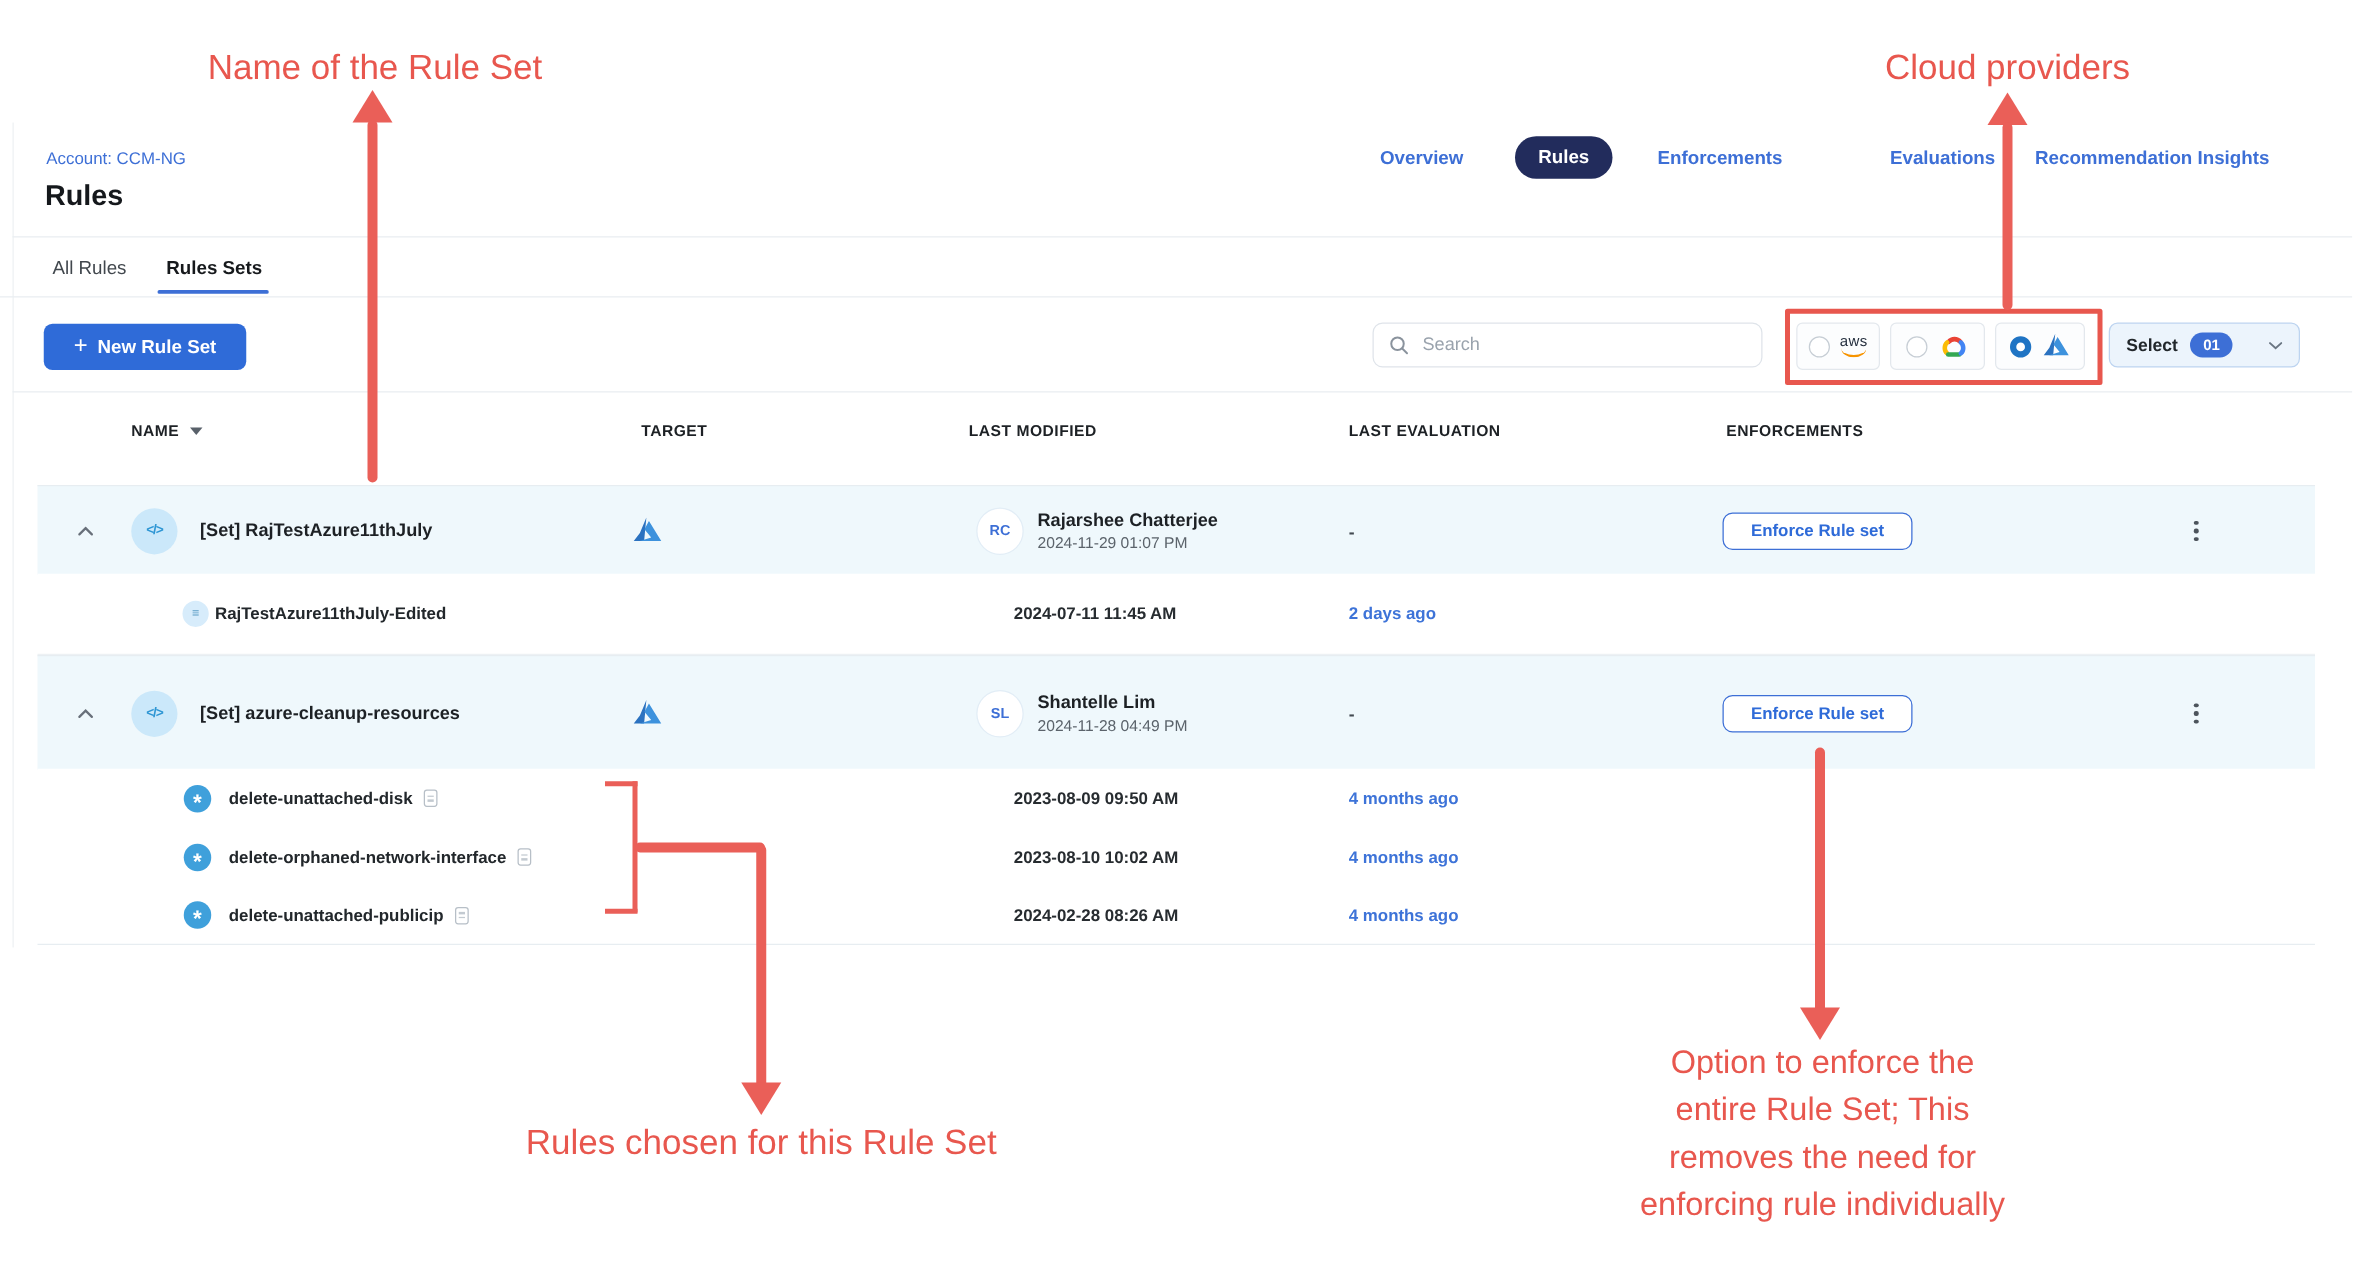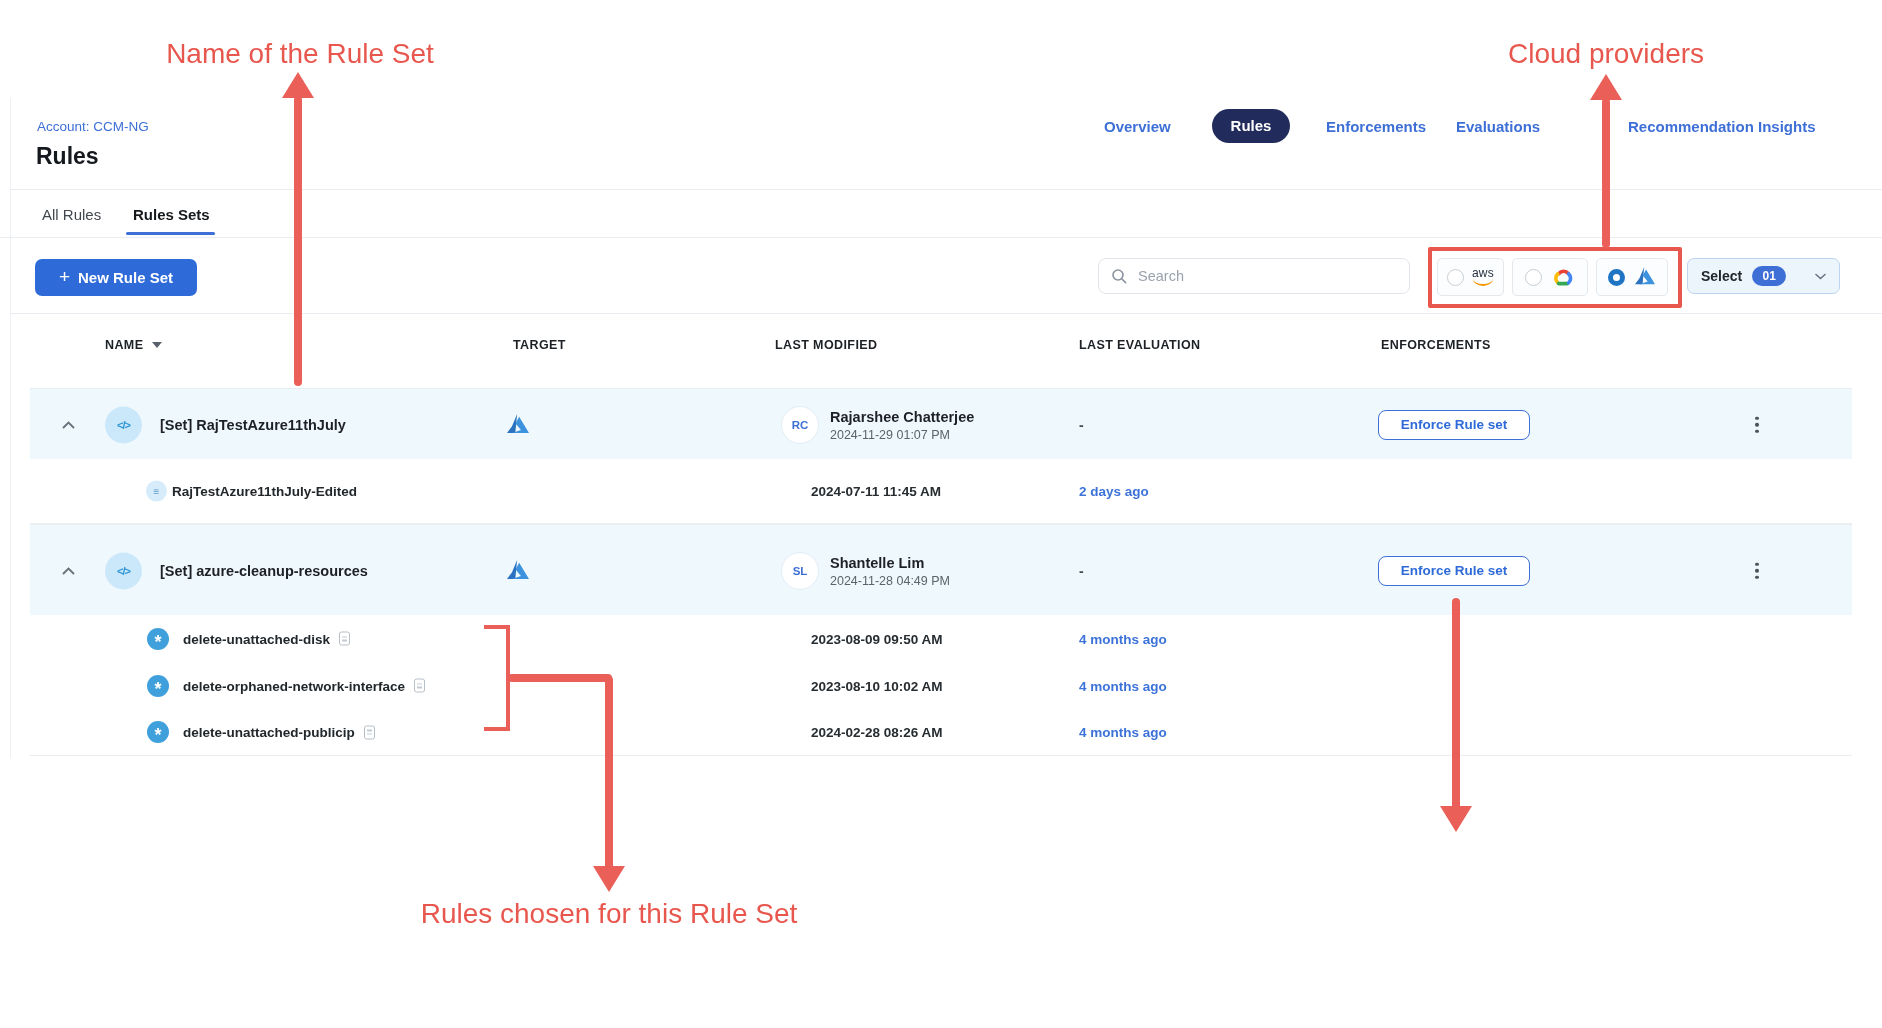--- a/index.html
+++ b/index.html
@@ -14,21 +14,21 @@
   #vline{position:absolute;left:10px;top:98px;width:1px;height:660px;background:#eef1f4;}
 
   
   .account-link{position:absolute;left:37px;top:119px;font-size:13.5px;font-weight:500;color:#3D6FD6;cursor:pointer;}
   .page-title{position:absolute;left:36px;top:143px;font-size:23px;font-weight:700;color:#15181c;}
 
   .nav-item{position:absolute;top:112px;height:30px;line-height:30px;font-size:15px;font-weight:600;color:#3D6FD6;cursor:pointer;white-space:nowrap;}
   #nav-0{left:1104px;}
   #nav-1{left:1212px;top:109px;width:78px;height:34px;line-height:34px;border-radius:17px;background:#222C5C;color:#fff;text-align:center;}
   #nav-2{left:1326px;}
-  #nav-3{left:1456px;}
+  #nav-3{left:1512px;}
   #nav-4{left:1628px;}
 
   
   .tab{position:absolute;top:206px;font-size:15px;cursor:pointer;}
   #tab-all{left:42px;color:#41474d;font-weight:500;}
   #tab-sets{left:133px;color:#16191c;font-weight:700;}
   #tab-underline{position:absolute;left:126px;top:232px;width:89px;height:3px;border-radius:2px;background:#3D6FD6;}
 
   
   .new-btn{position:absolute;left:35px;top:259px;width:162px;height:37px;border:none;border-radius:7px;
@@ -319,20 +319,26 @@
           <i></i>
           <i></i>
         </span>
     </span>
     <span class="cell mod">2024-02-28 08:26 AM</span>
     <span class="cell eval">4 months ago</span>
   </div>
 
   <div class="ann" id="ann1">Name of the Rule Set</div>
   <div class="ann" id="ann2">Cloud providers</div>
+  <div class="ann" id="ann3">
+    <div>Option to enforce the</div>
+    <div>entire Rule Set; This</div>
+    <div>removes the need for</div>
+    <div>enforcing rule individually</div>
+  </div>
   <div class="ann" id="ann4">Rules chosen for this Rule Set</div>
 
   <div class="head-up" id="h1"></div>
   <div class="shaft" id="sh1"></div>
   <div class="head-up" id="h2"></div>
   <div class="shaft" id="sh2"></div>
   <div class="shaft" id="sh3"></div>
   <div class="head-down" id="h3"></div>
   <div class="brk" id="br-v"></div>
   <div class="brk" id="br-t"></div>

